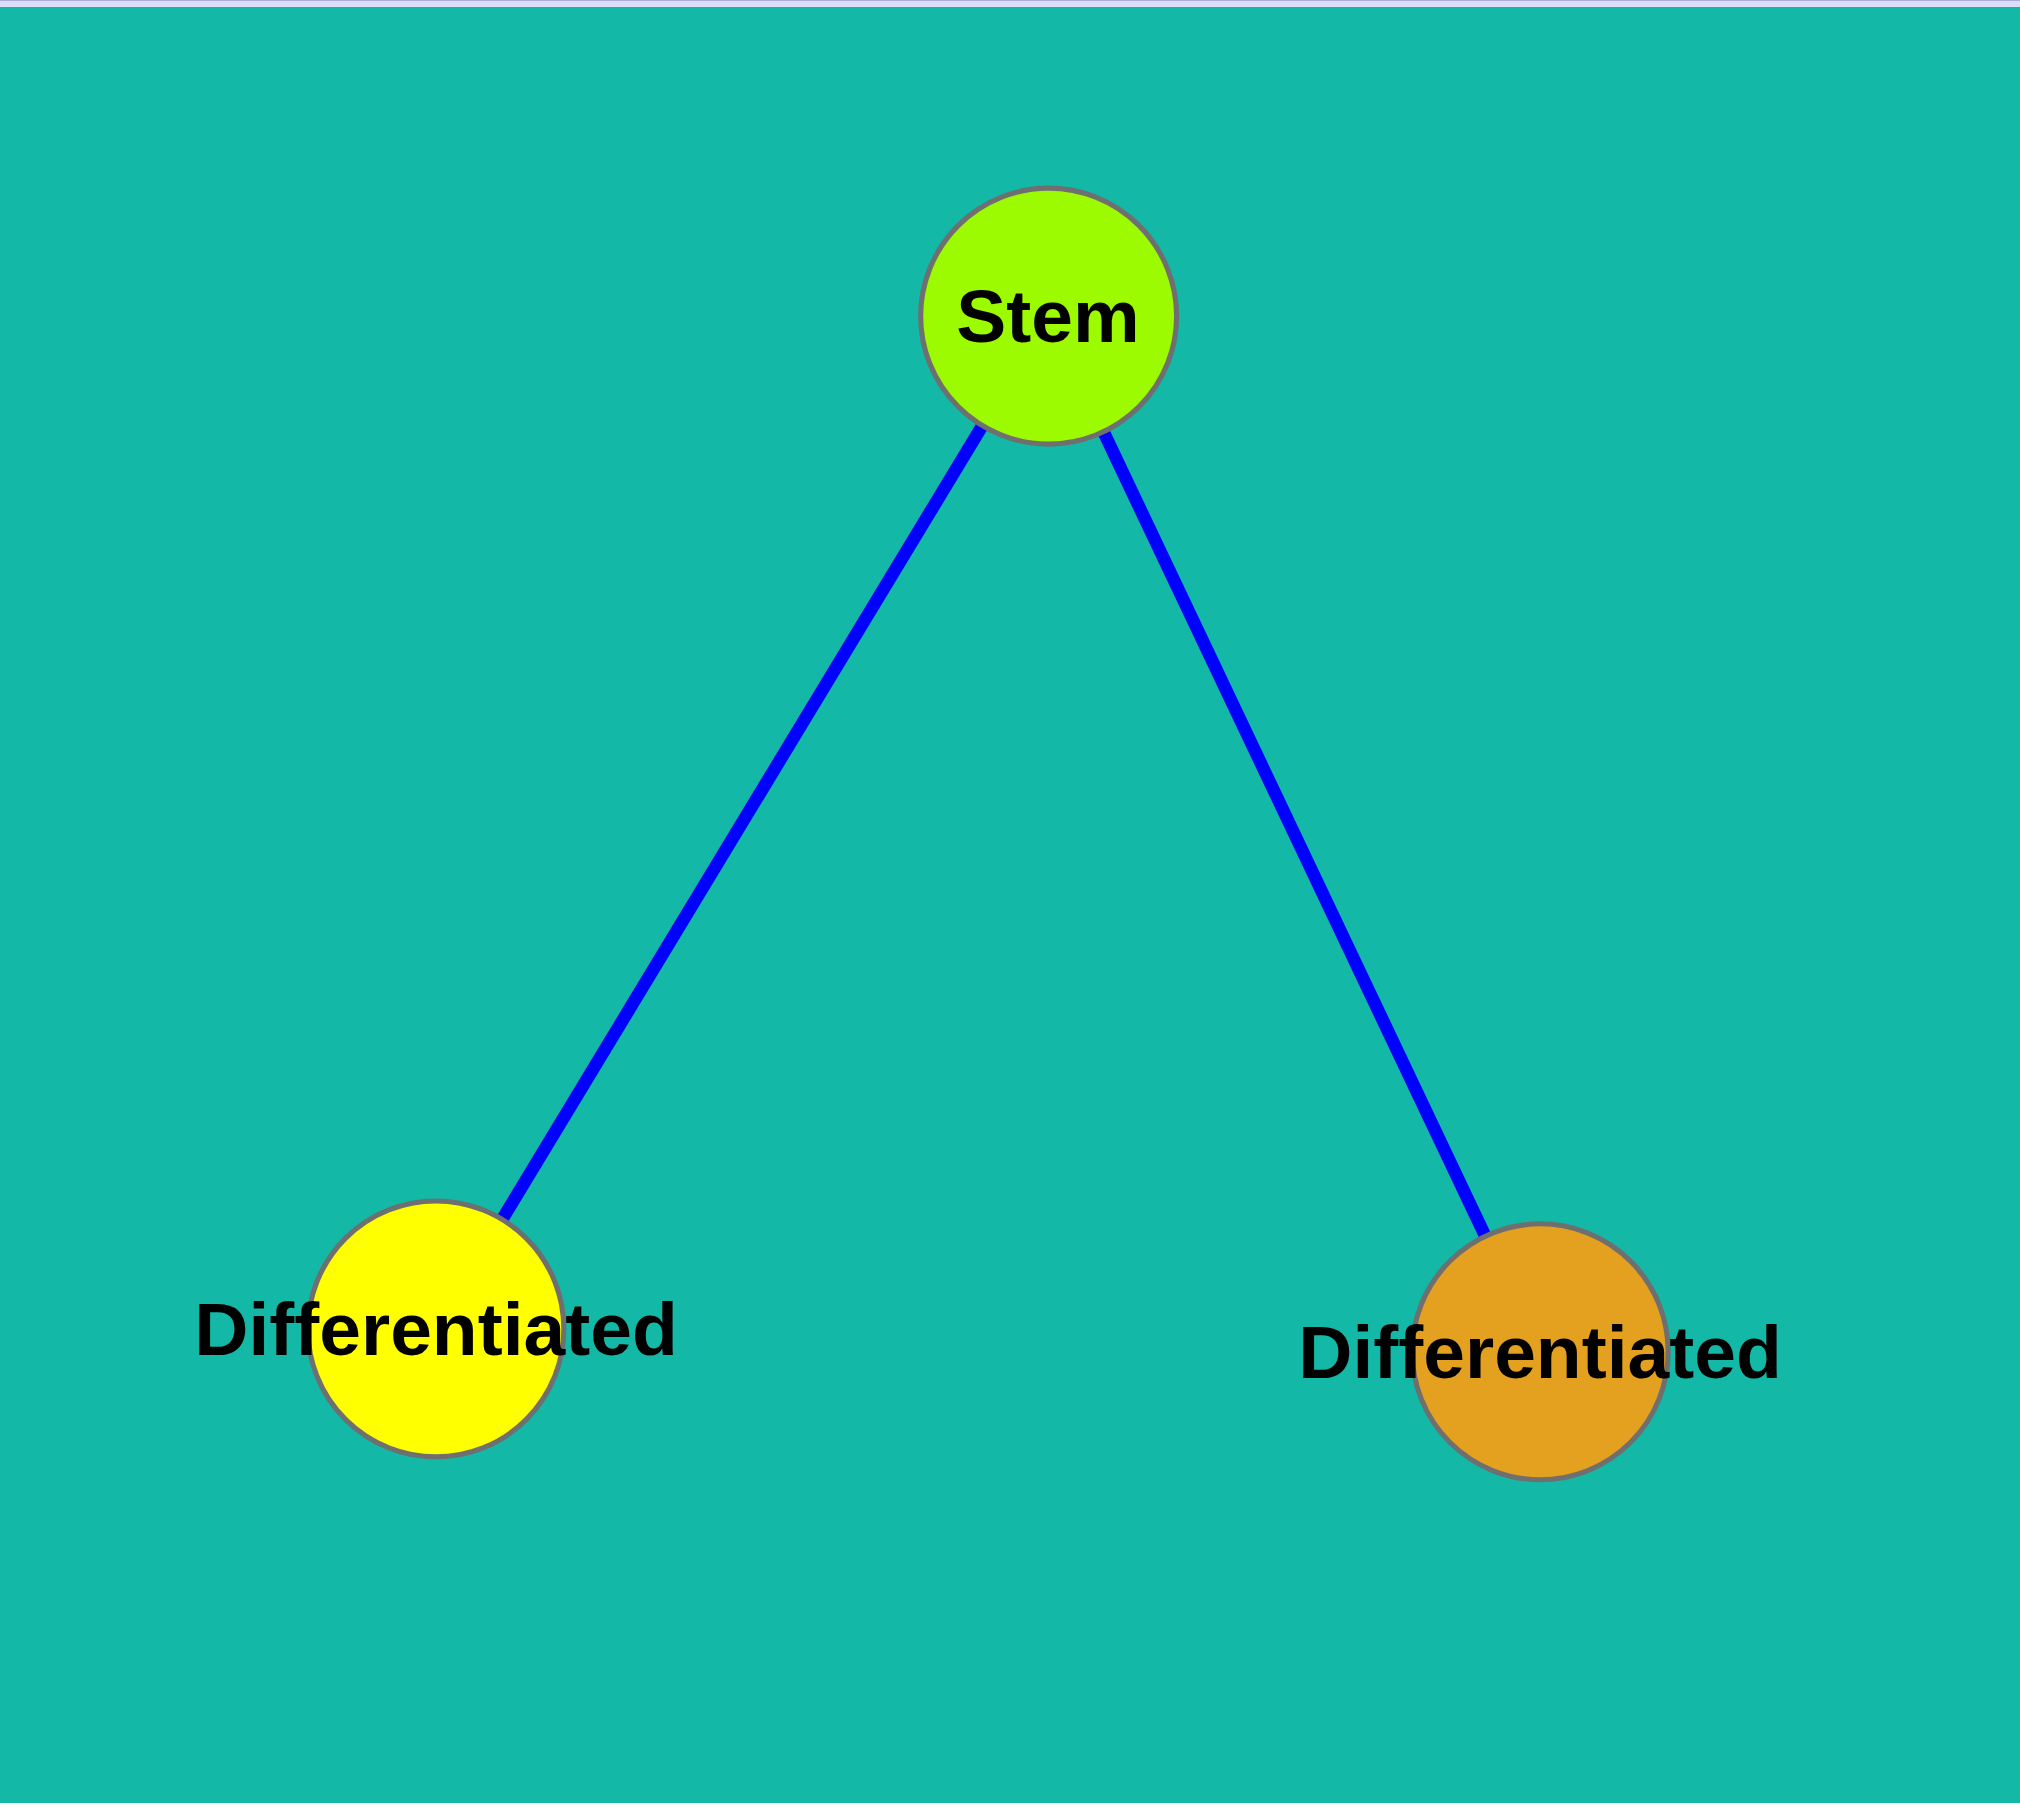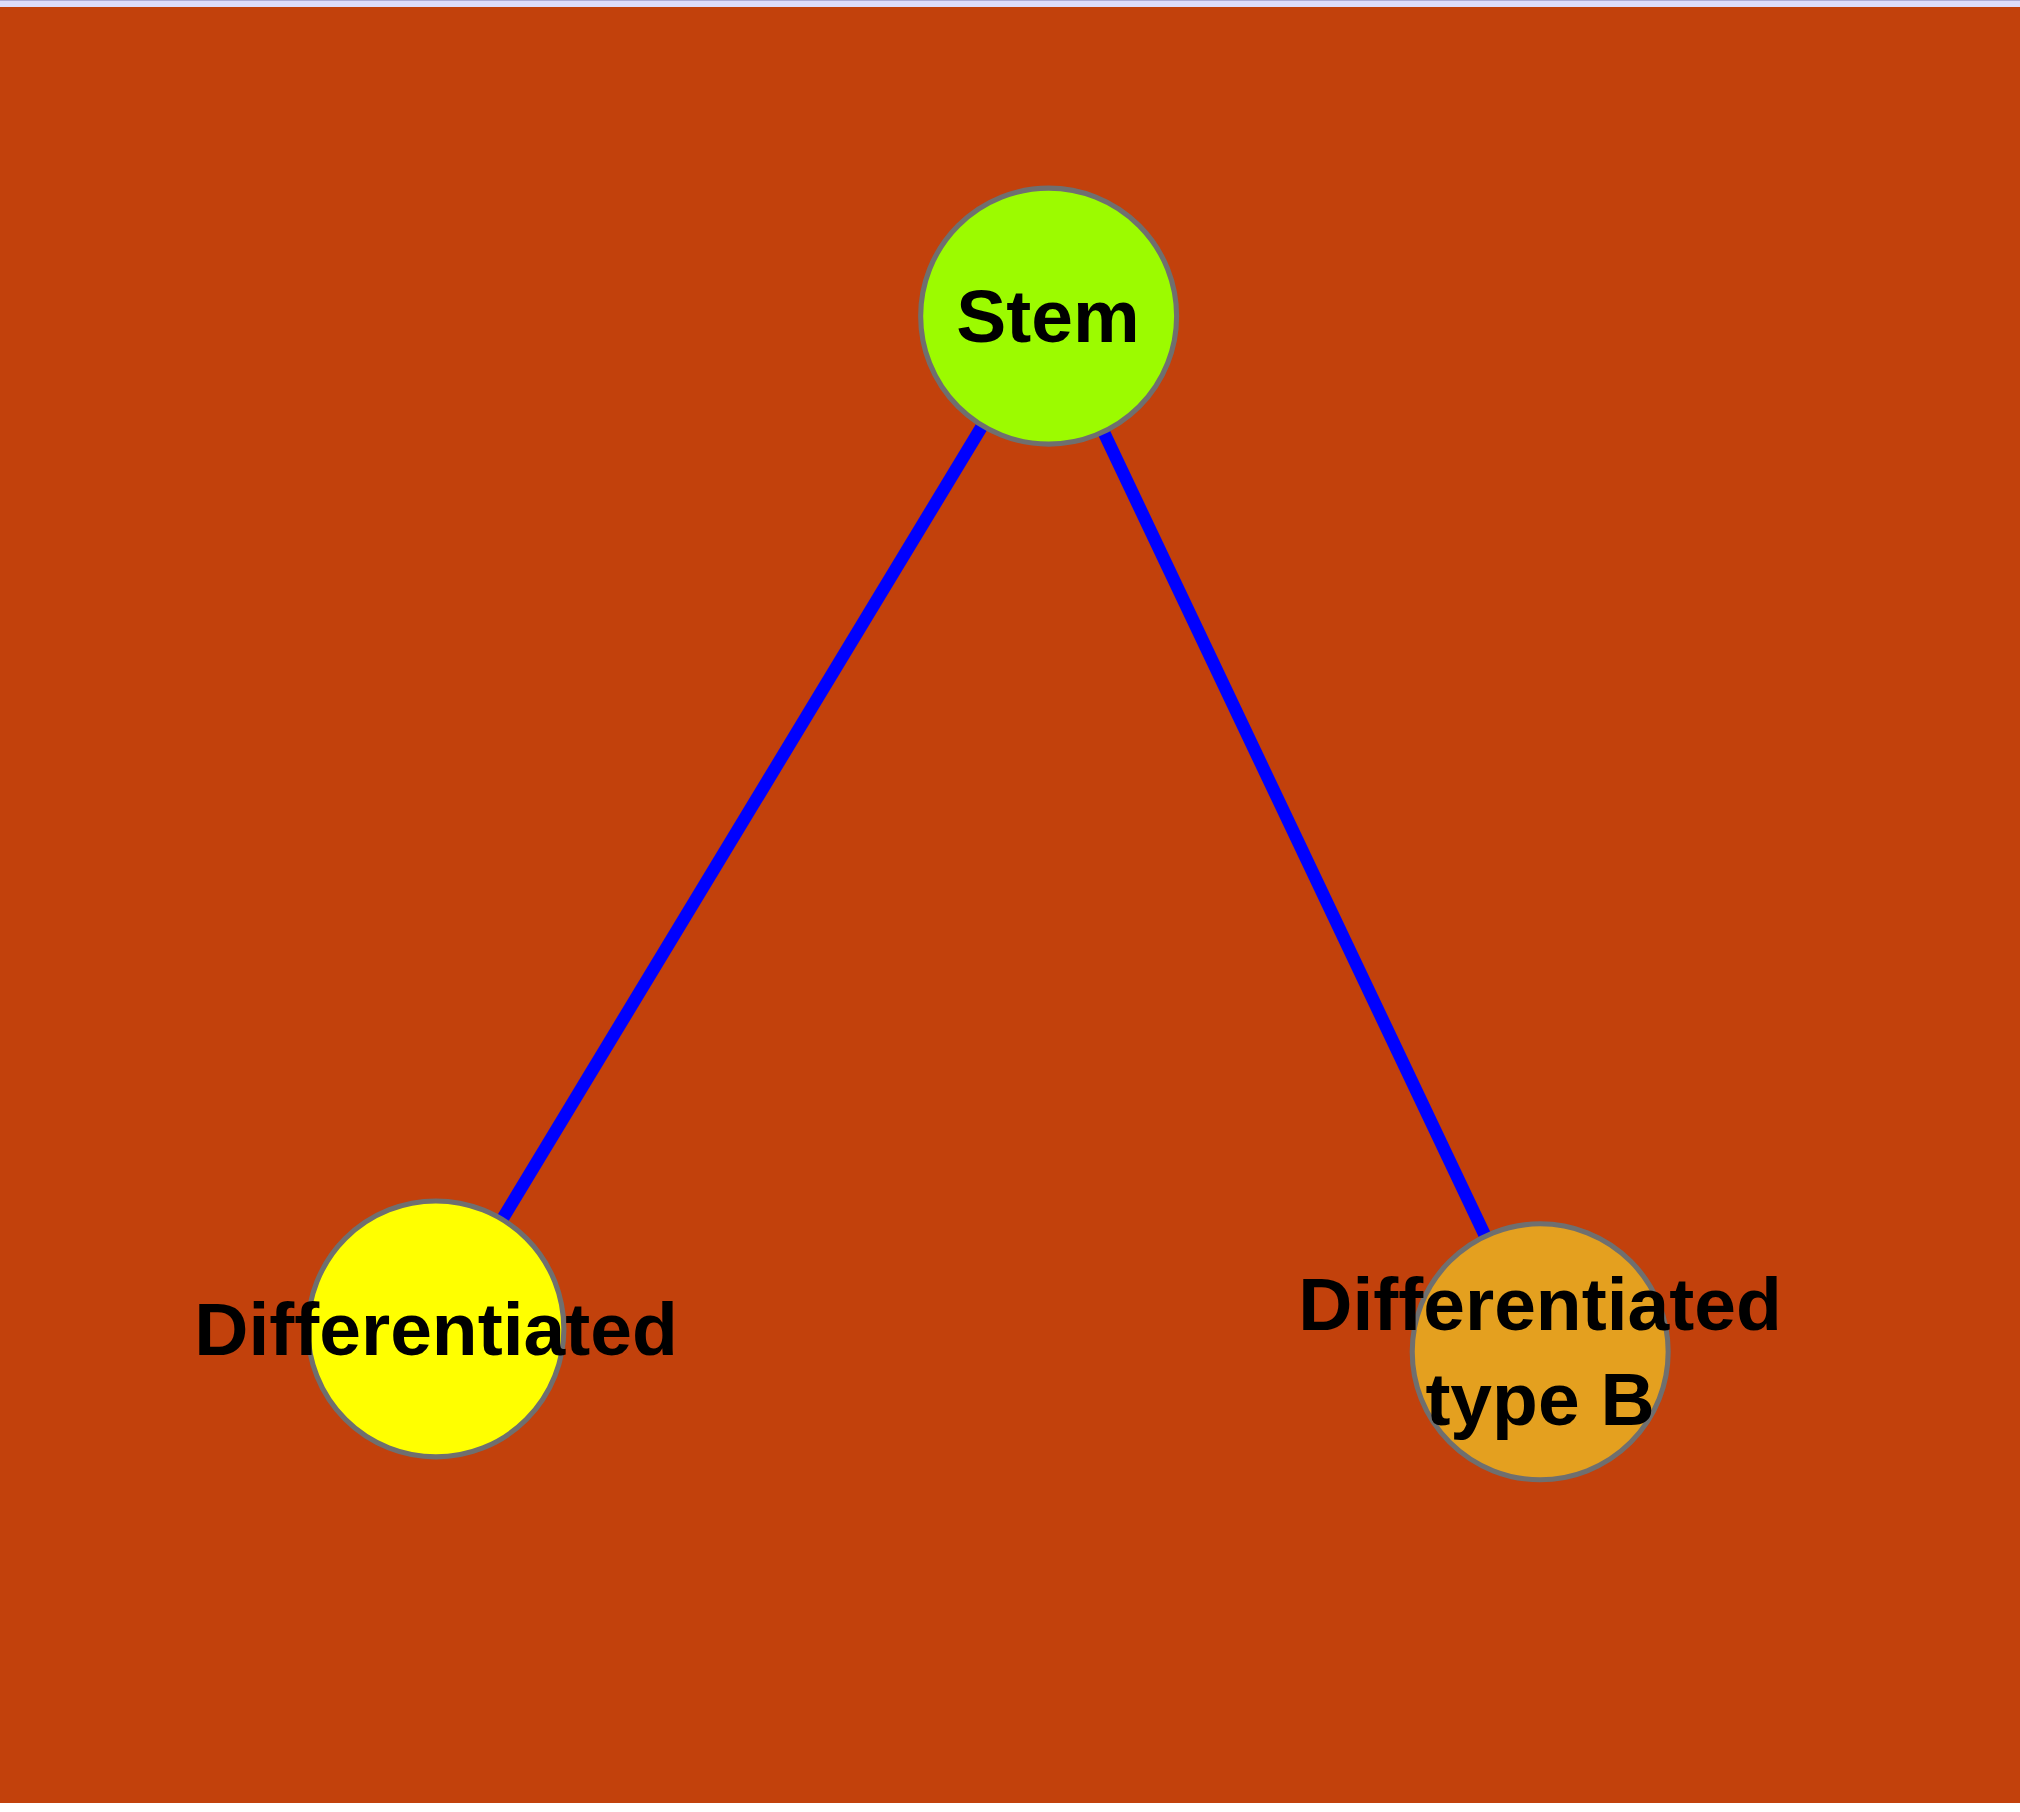--- a/index.html
+++ b/index.html
@@ -45,21 +45,21 @@
     font-size: 75px;
     line-height: 95px;
     color: #000000;
     white-space: nowrap;
     letter-spacing: 0px;
   }
 </style>
 </head>
 <body>
 
-<div class="canvas" style="background: #c2410c;">
+<div class="canvas" style="background: #14b8a6;">
 
   <div class="window-top-edge"></div>
 
   <svg class="graph-svg" viewBox="0 0 2384 2138" xmlns="http://www.w3.org/2000/svg">
     <line x1="1237" y1="373" x2="514" y2="1568" stroke="#0000FF" stroke-width="15"></line>
     <line x1="1237" y1="373" x2="1817" y2="1595" stroke="#0000FF" stroke-width="15"></line>
     <circle cx="1237" cy="373" r="151" fill="#9CFB00" stroke="#6F6F6F" stroke-width="6"></circle>
     <circle cx="514" cy="1568" r="151" fill="#FFFF00" stroke="#6F6F6F" stroke-width="6"></circle>
     <circle cx="1817" cy="1595" r="151" fill="#E4A01F" stroke="#6F6F6F" stroke-width="6"></circle>
   </svg>
@@ -68,19 +68,18 @@
     <div>Stem</div>
     <div></div>
   </div>
 
   <div class="node-label" style="left: 436px; top: 1329px; color: rgb(0, 0, 0);">
     <div>Differentiated</div>
   </div>
 
   <div class="node-label" style="left: 1540px; top: 1352px; color: rgb(0, 0, 0);">
     <div>Differentiated</div>
-    <div>type B</div>
   </div>
 
   <div class="window-bottom-edge"></div>
 
 </div>
 
 
 </body></html>

